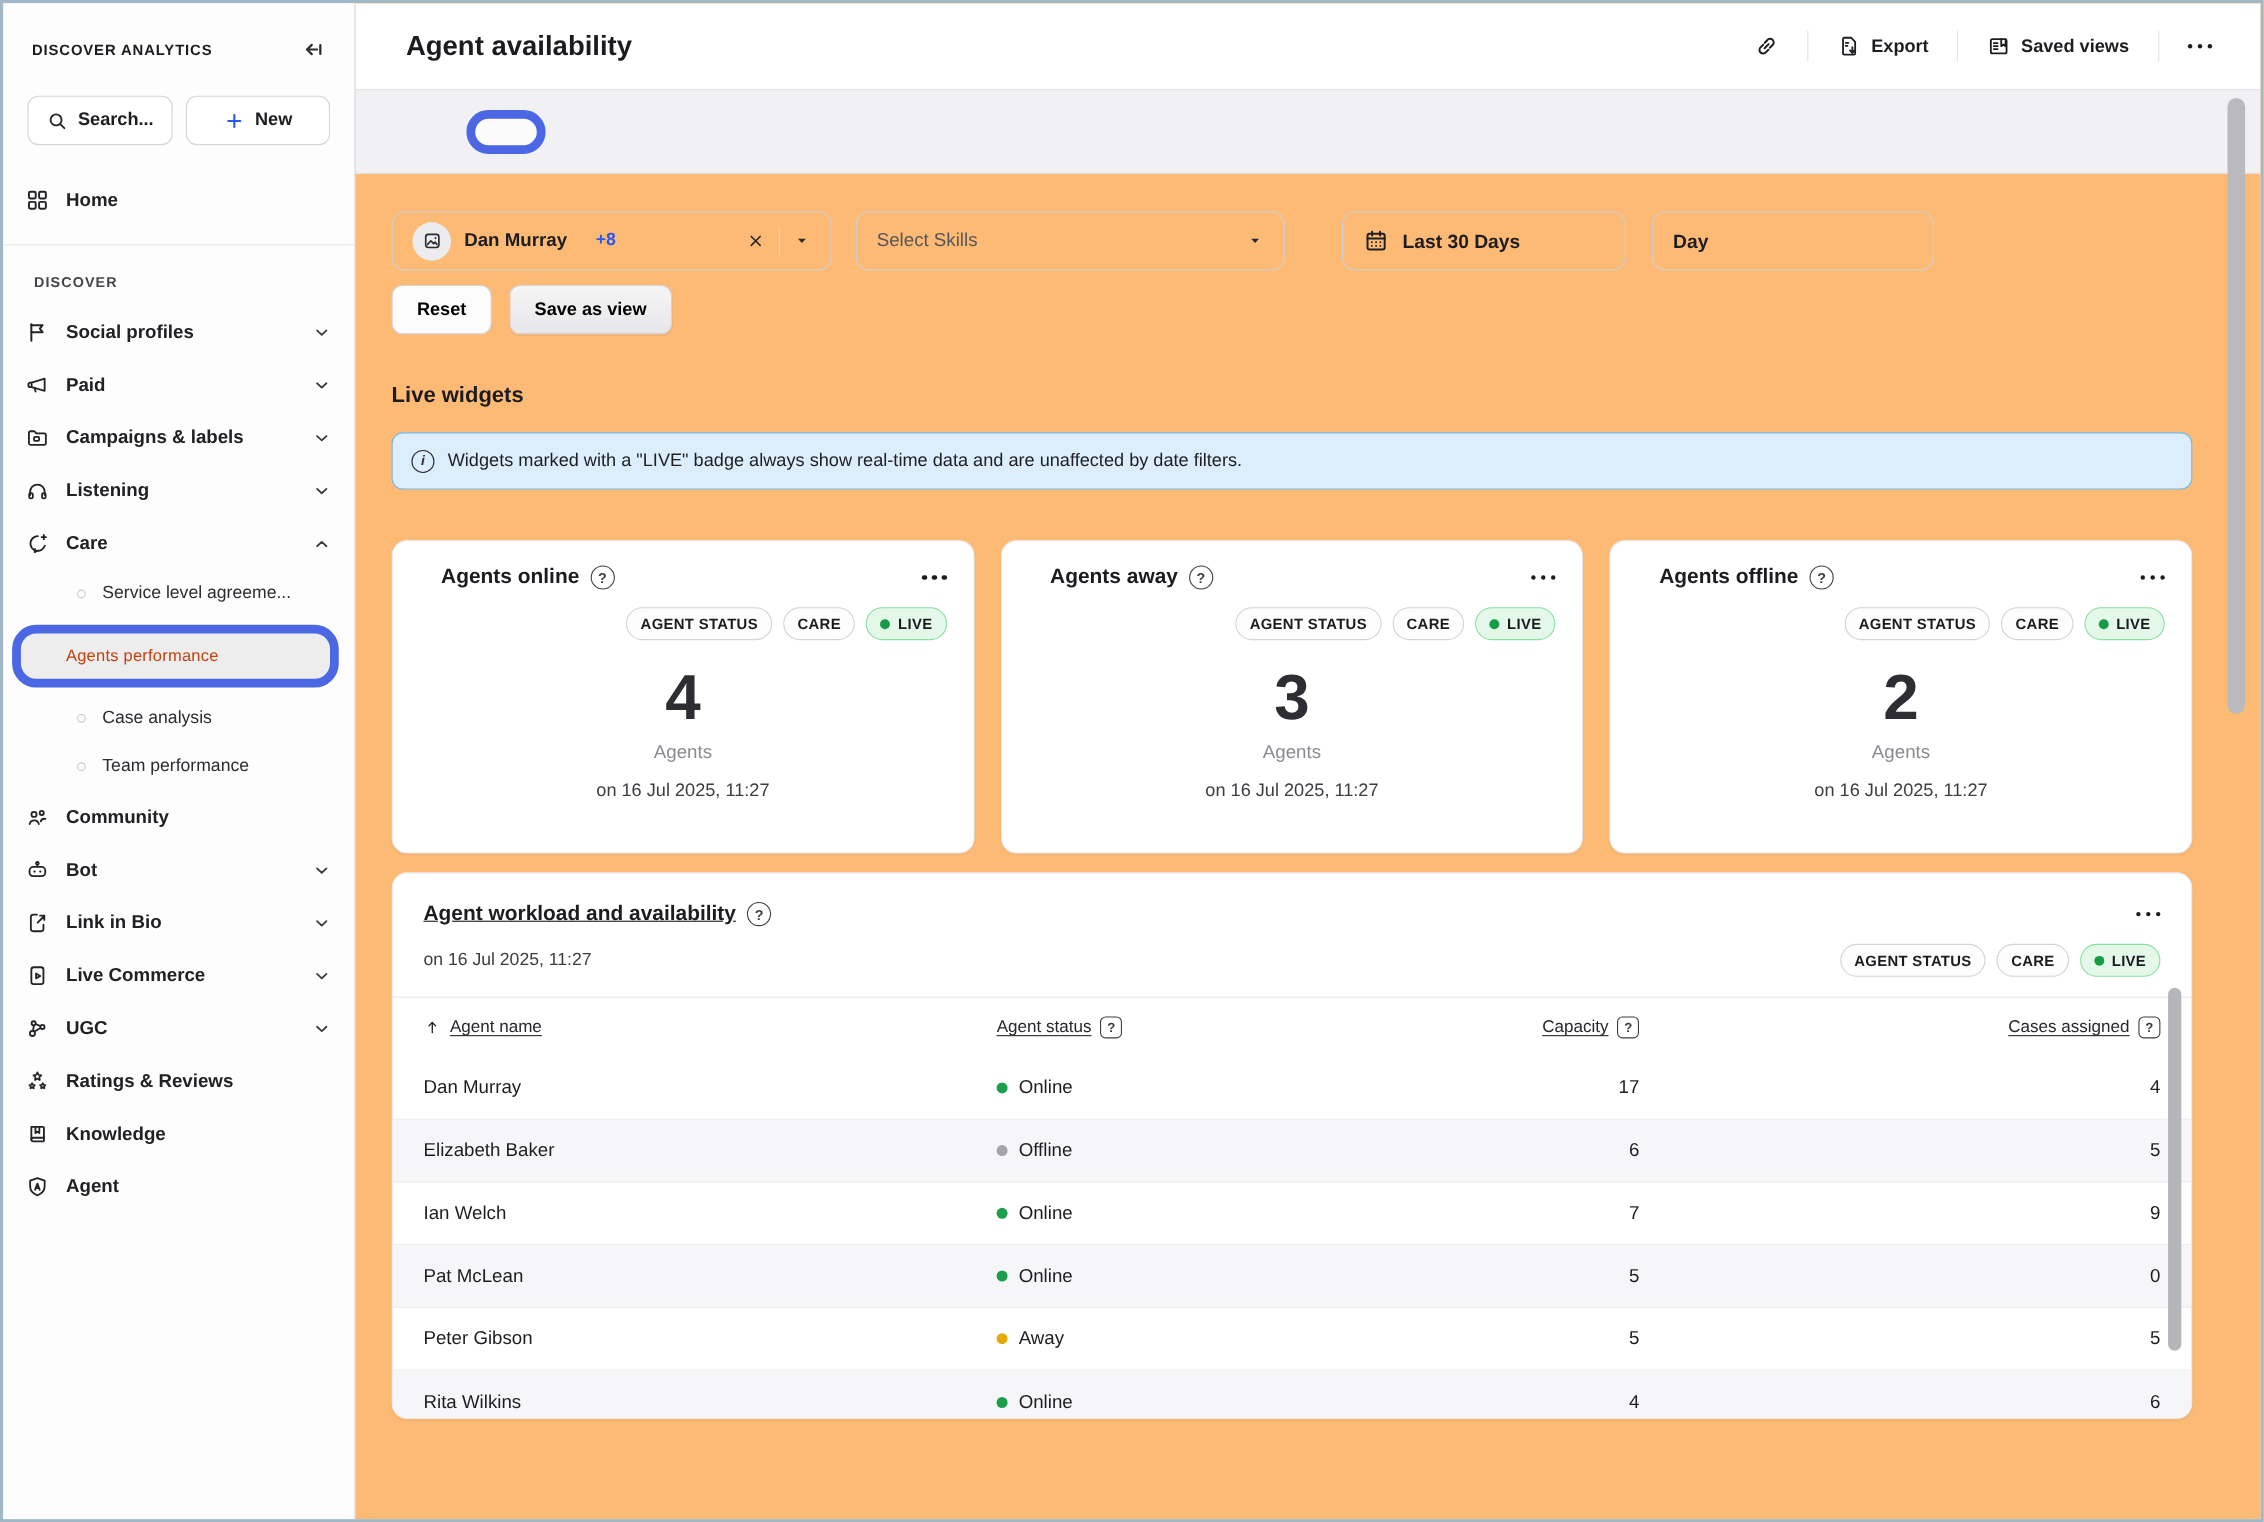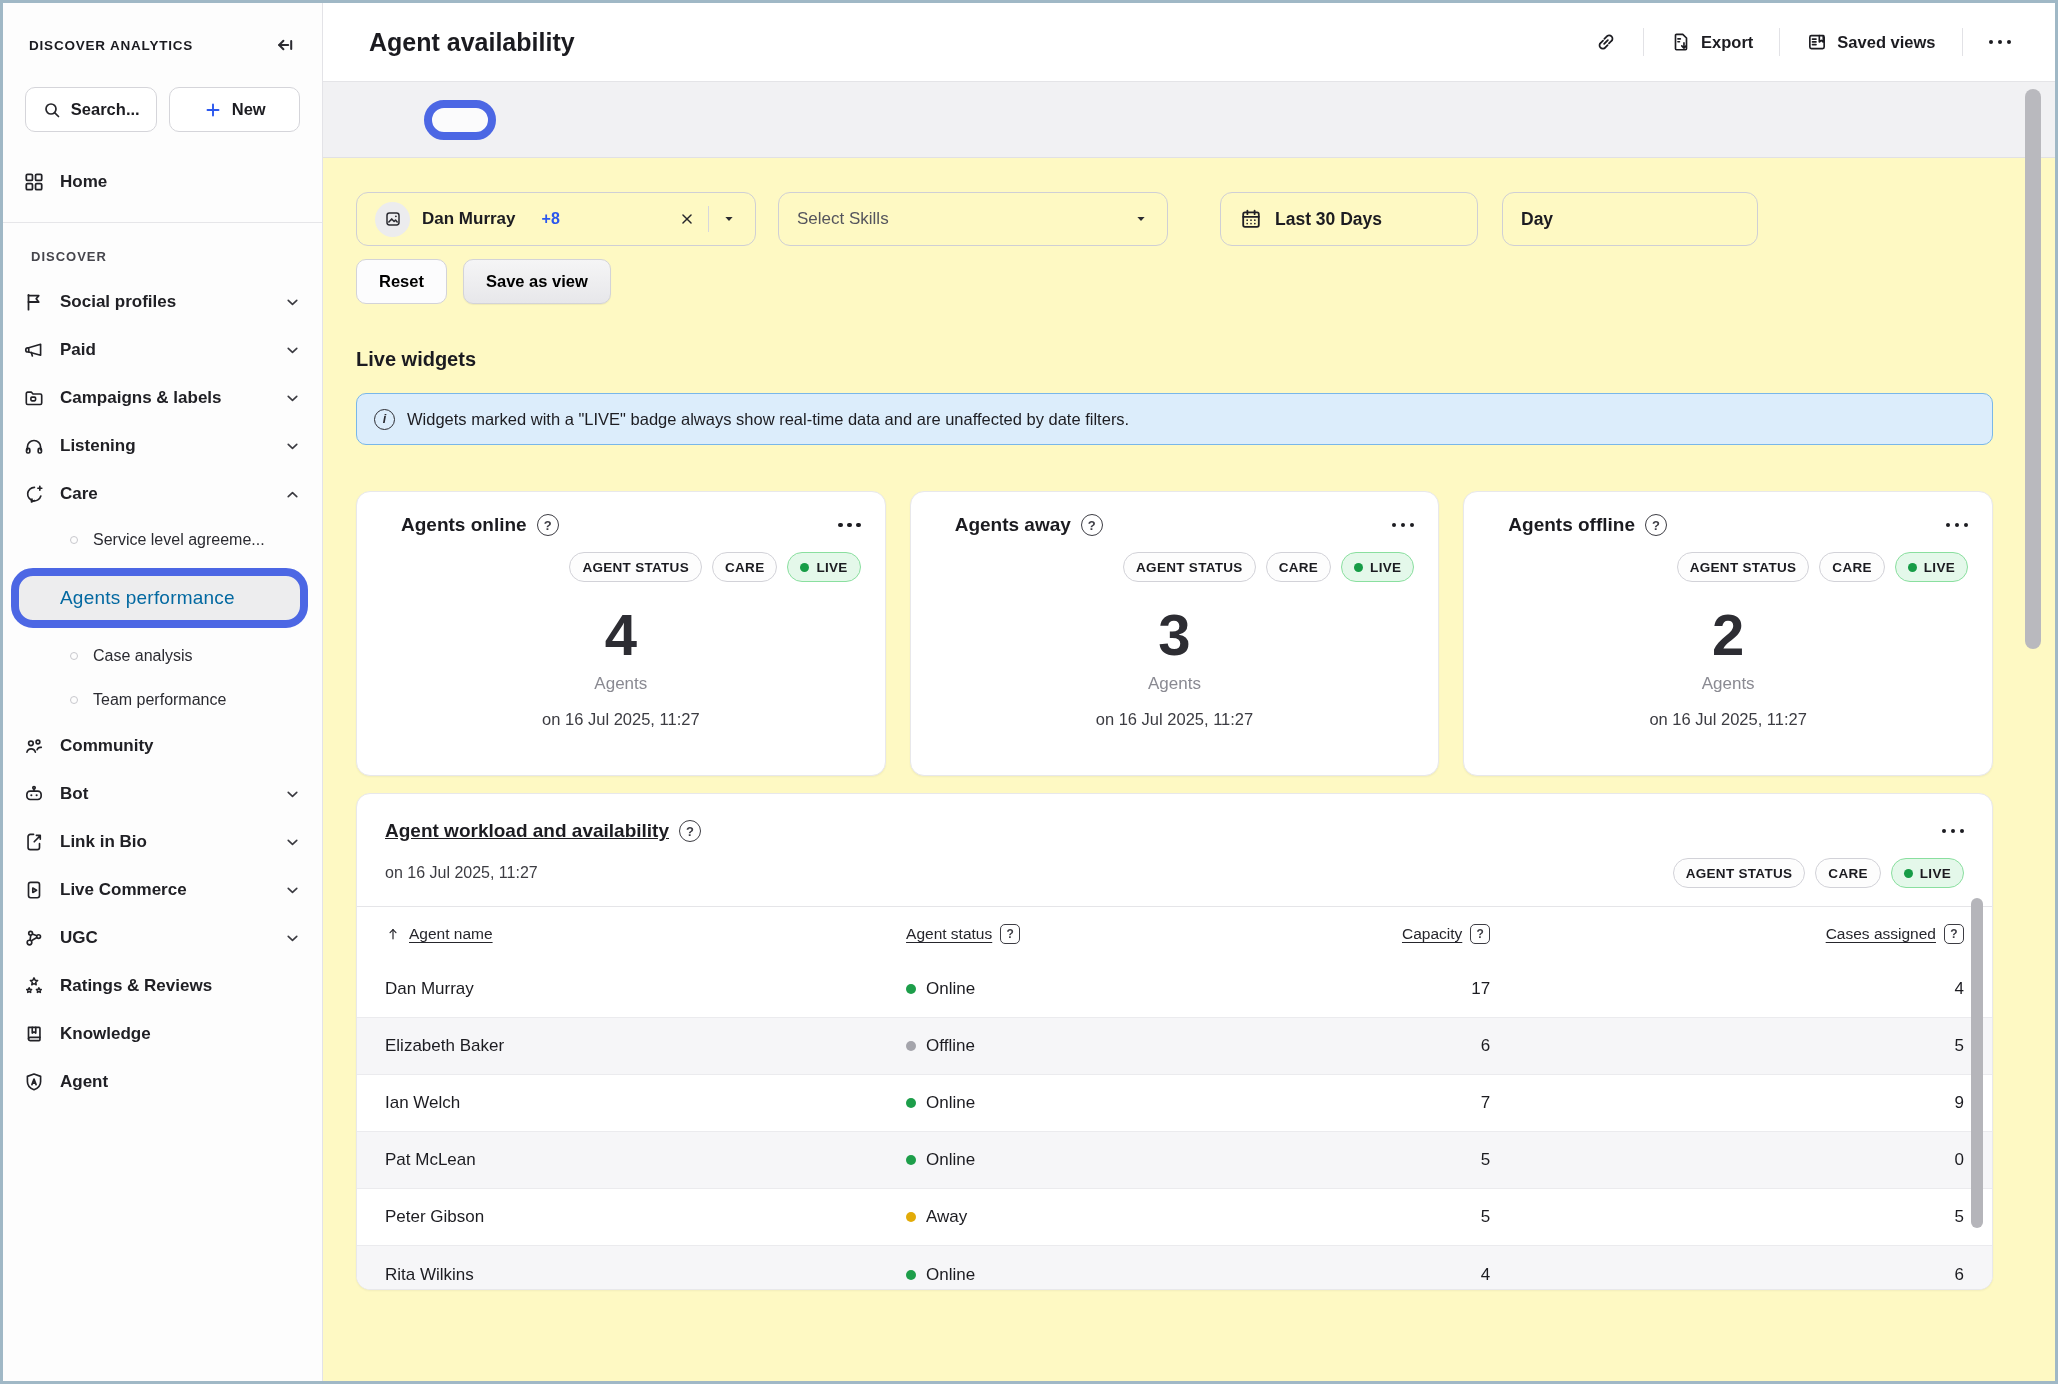--- a/index.html
+++ b/index.html
@@ -28,27 +28,27 @@
   .nav-label{ font-size:17px; font-weight:700; color:#202025; white-space:nowrap; }
   .nav-chevron{ margin-left:auto; display:flex; color:#3a3a40; }
   .nav-chevron svg{ width:19px; height:19px; }
   .nav-chevron.up svg{ transform:rotate(180deg); }
   .nav-bullet{ display:none; }
   .nav-row.sub{ height:44px; padding-left:52px; }
   .nav-row.sub .nav-bullet{ display:block; width:8px; height:8px; border:1.5px solid #c8c8cd; border-radius:50%; }
   .nav-row.sub .nav-label{ font-size:16px; font-weight:400; color:#2b2b31; }
   .nav-row.sub.highlighted{ height:auto; margin:6px 14px 6px 8px; border:8px solid #4c67e4; border-radius:22px;
     background:#ededee; padding:11px 10px 11px 26px; }
-  .nav-row.sub.highlighted .nav-label{ font-size:19px; color:#0369a1; letter-spacing:.2px; }
+  .nav-row.sub.highlighted .nav-label{ font-size:15px; color:#c2410c; letter-spacing:.2px; }
   .sb-divider{ border:none; border-top:1px solid #e6e6e9; margin:16px 0 0 0; }
   .sb-section{ margin-top:26px; padding:0 28px; font-size:13px; font-weight:700; letter-spacing:1px; color:#45454c; }
   .sb-nav{ margin-top:14px; }
 
   
-  .main{ flex:1; display:flex; flex-direction:column; position:relative; overflow:hidden; background:#fef9c3; }
+  .main{ flex:1; display:flex; flex-direction:column; position:relative; overflow:hidden; background:#fdba74; }
   .topbar{ height:78px; background:#fff; display:flex; align-items:center; padding:0 44px 0 46px; }
   .page-title{ font-size:25px; font-weight:700; color:#1b1b20; }
   .topbar-actions{ margin-left:auto; display:flex; align-items:center; gap:26px; }
   .tb-divider{ width:1px; height:28px; background:#e2e2e6; }
   .tb-btn{ display:flex; align-items:center; gap:9px; font-size:16.5px; font-weight:700; color:#1c1c21; cursor:pointer; }
   .tb-btn svg{ width:22px; height:22px; }
   .dots{ display:flex; gap:4.5px; cursor:pointer; }
   .dots i{ width:4.5px; height:4.5px; border-radius:50%; background:#1c1c21; }
 
   .tabbar{ height:77px; background:#f1f1f3; border-top:1px solid #e4e4e7; border-bottom:1px solid #e1e1e4;

